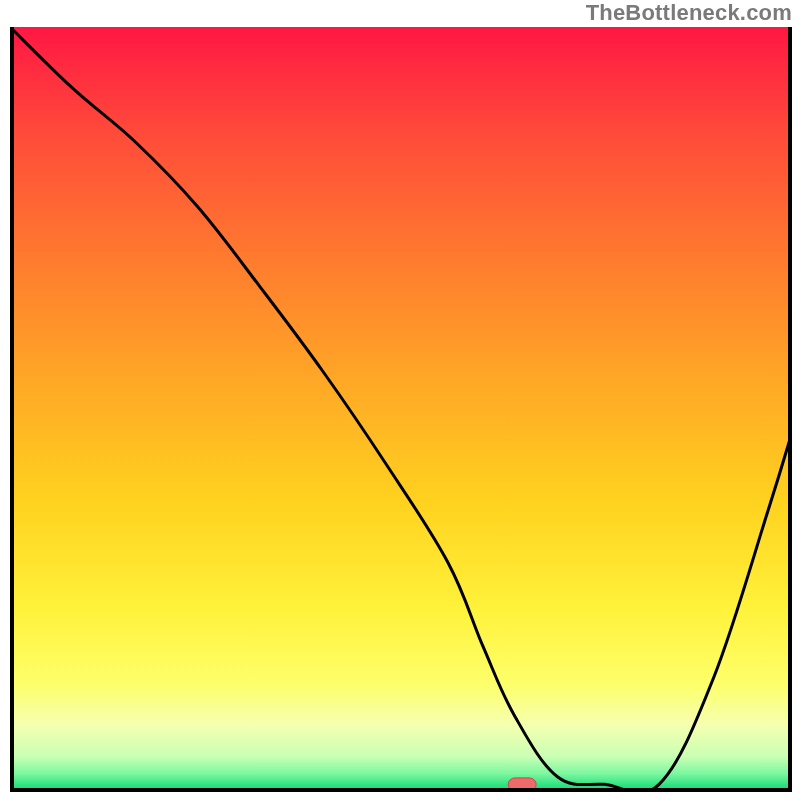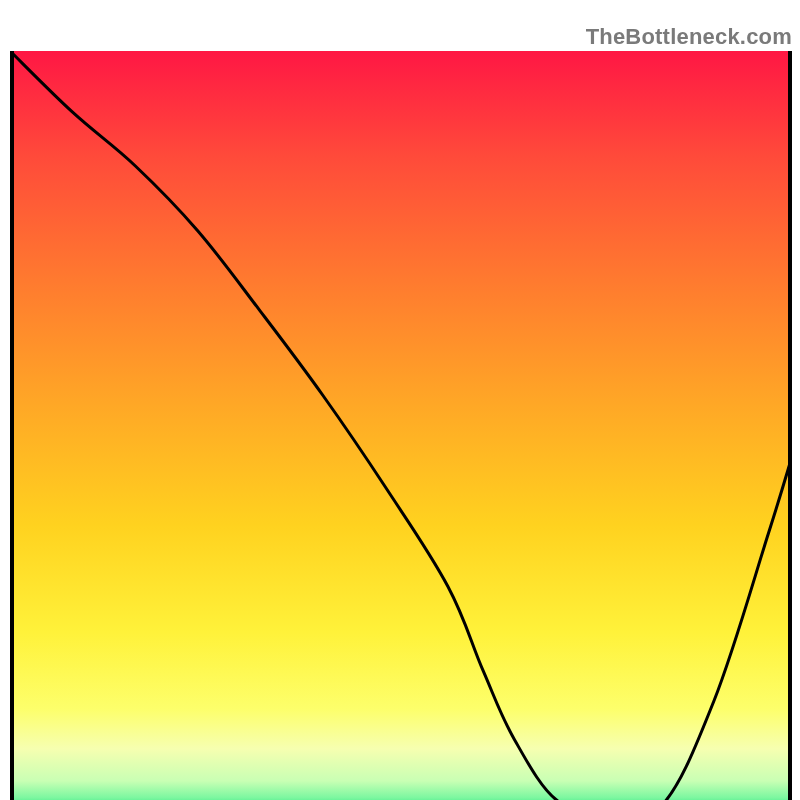--- a/index.html
+++ b/index.html
@@ -8,21 +8,20 @@
     width: 800px;
     height: 800px;
     overflow: hidden;
     background: #ffffff;
     font-family: Arial, Helvetica, sans-serif;
   }
   .stage {
     position: relative;
     width: 800px;
     height: 576px;
-    margin-top: 24px;
   }
   .watermark {
     position: absolute;
     top: 0;
     right: 8px;
     font-size: 22px;
     font-weight: 600;
     color: #7a7a7a;
     letter-spacing: 0.2px;
     user-select: none;

